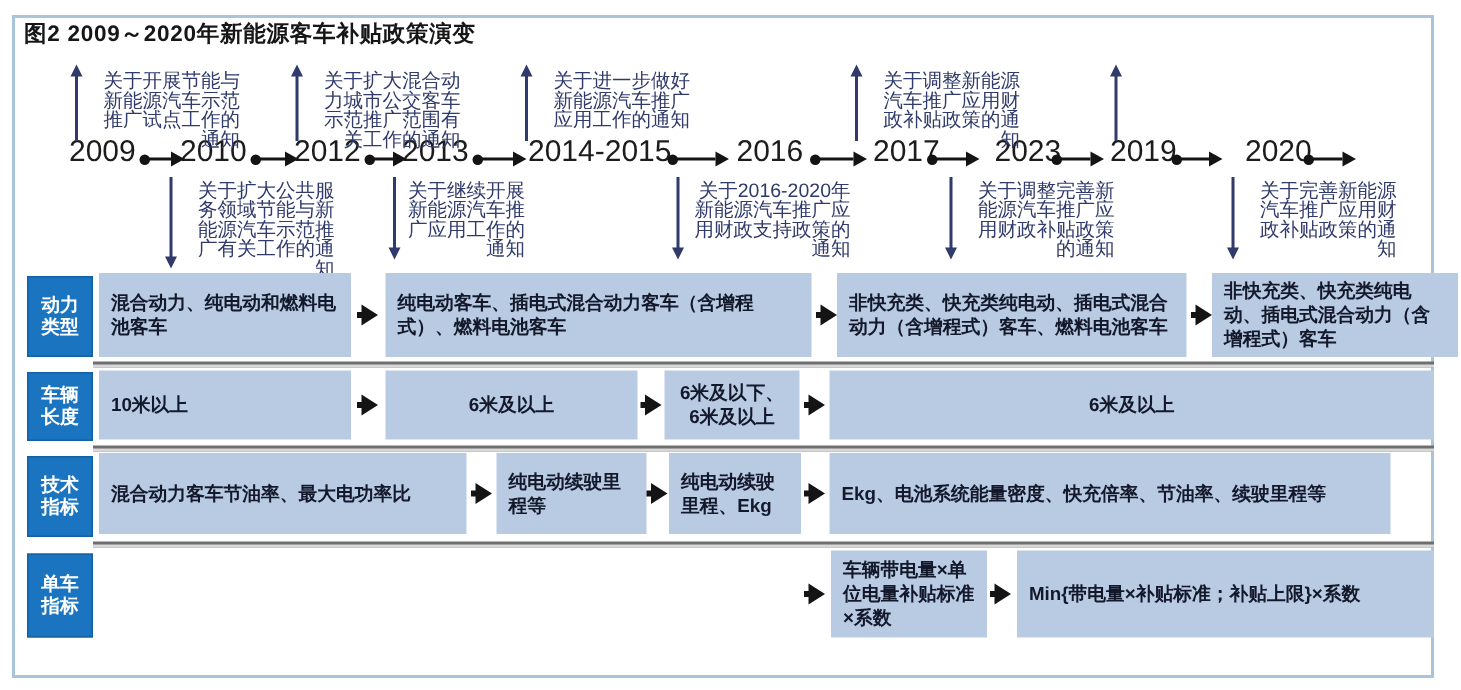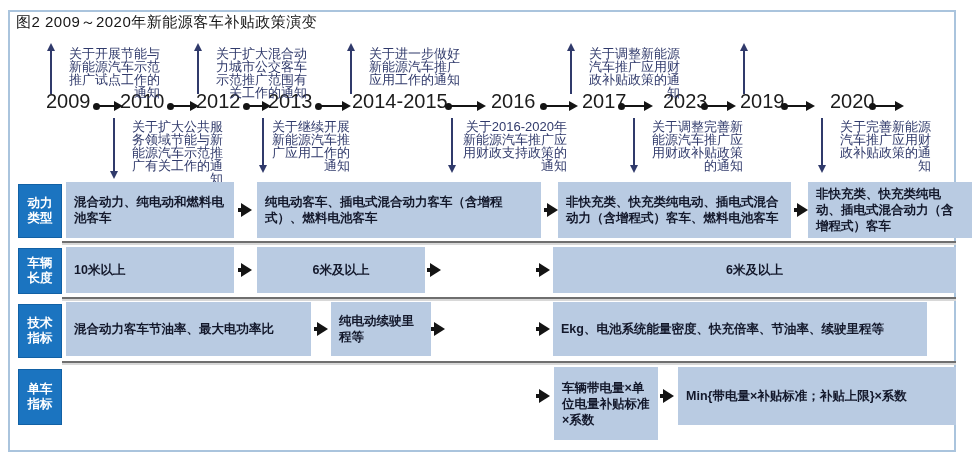--- a/index.html
+++ b/index.html
@@ -1,20 +1,20 @@
 <!DOCTYPE html>
 <html style="--label-blue: #1b74c0; --box-blue: #b9cbe2; --anno-navy: #303a6b; --frame-blue: #aac4dd; --arrow-black: #141414; --divider-gray: #6f6f6f;"><head>
 <meta charset="utf-8">
 <style>
   html,body{margin:0;padding:0;background:#fff;width:974px;height:460px;overflow:hidden;
     font-family:"Liberation Sans","DejaVu Sans",sans-serif;}
   .stage{position:relative;width:974px;height:460px;background:#fff;}
   .frame{position:absolute;left:8px;top:10px;width:944px;height:438px;
     border:2px solid var(--frame-blue,#aac4dd);background:#fff;}
-  .title{position:absolute;left:16px;top:13px;font-size:15px;font-weight:normal;color:#161616;letter-spacing:.5px;}
+  .title{position:absolute;left:16px;top:13px;font-size:15px;font-weight:bold;color:#161616;letter-spacing:.5px;}
   
   .year{position:absolute;top:90px;font-size:20px;font-weight:normal;color:#1c1c1c;white-space:nowrap;}
   .tconn{position:absolute;top:105px;height:2px;background:var(--arrow-black,#141414);}
   .tconn::before{content:"";position:absolute;left:-6px;top:-2.5px;width:7px;height:7px;border-radius:50%;
     background:var(--arrow-black,#141414);}
   .tconn::after{content:"";position:absolute;right:-9px;top:-4.5px;width:0;height:0;
     border-left:9px solid var(--arrow-black,#141414);border-top:5.5px solid transparent;border-bottom:5.5px solid transparent;}
   
   .vline{position:absolute;width:2px;background:var(--anno-navy,#303a6b);}
   .vline.up{top:50px;height:44px;}
@@ -102,35 +102,37 @@
   <div class="box" style="left:808px;top:182px;width:164px;height:56px">非快充类、快充类纯电动、插电式混合动力（含增程式）客车</div>
   <div class="divider" style="top:241px"></div>
 
   <div class="rowlabel" style="top:248px;height:44px">
     <span>车辆长度</span>
     </div>
   <div class="box" style="left:66px;top:247px;width:168px;height:46px">10米以上</div>
   <div class="barrow" style="left:241px;top:263px"></div>
   <div class="box center" style="left:257px;top:247px;width:168px;height:46px">6米及以上</div>
   <div class="barrow" style="left:430px;top:263px"></div>
+  <div class="box center" style="left:443px;top:247px;width:90px;height:46px">6米及以下、6米及以上</div>
   <div class="barrow" style="left:539px;top:263px"></div>
   <div class="box center" style="left:553px;top:247px;width:403px;height:46px">6米及以上</div>
   <div class="divider" style="top:297px"></div>
 
   <div class="rowlabel" style="top:304px;height:52px">
     <span>技术指标</span>
     </div>
   <div class="box" style="left:66px;top:302px;width:245px;height:54px">混合动力客车节油率、最大电功率比</div>
   <div class="barrow" style="left:317px;top:322px"></div>
   <div class="box" style="left:331px;top:302px;width:100px;height:54px">纯电动续驶里程等</div>
   <div class="barrow" style="left:434px;top:322px"></div>
+  <div class="box" style="left:446px;top:302px;width:88px;height:54px">纯电动续驶里程、Ekg</div>
   <div class="barrow" style="left:539px;top:322px"></div>
   <div class="box" style="left:553px;top:302px;width:374px;height:54px">Ekg、电池系统能量密度、快充倍率、节油率、续驶里程等</div>
   <div class="divider" style="top:361px"></div>
 
   <div class="rowlabel" style="top:369px;height:54px">
     <span>单车指标</span>
     </div>
   <div class="barrow" style="left:539px;top:389px"></div>
-  <div class="box" style="left:554px;top:367px;width:104px;height:73px">车辆带电量×单位电量补贴标准×系数</div>
+  <div class="box" style="left:554px;top:367px;width:104px;height:58px">车辆带电量×单位电量补贴标准×系数</div>
   <div class="barrow" style="left:663px;top:389px"></div>
   <div class="box" style="left:678px;top:367px;width:278px;height:58px">Min{带电量×补贴标准；补贴上限}×系数</div>
 </div>
 
 </body></html>

